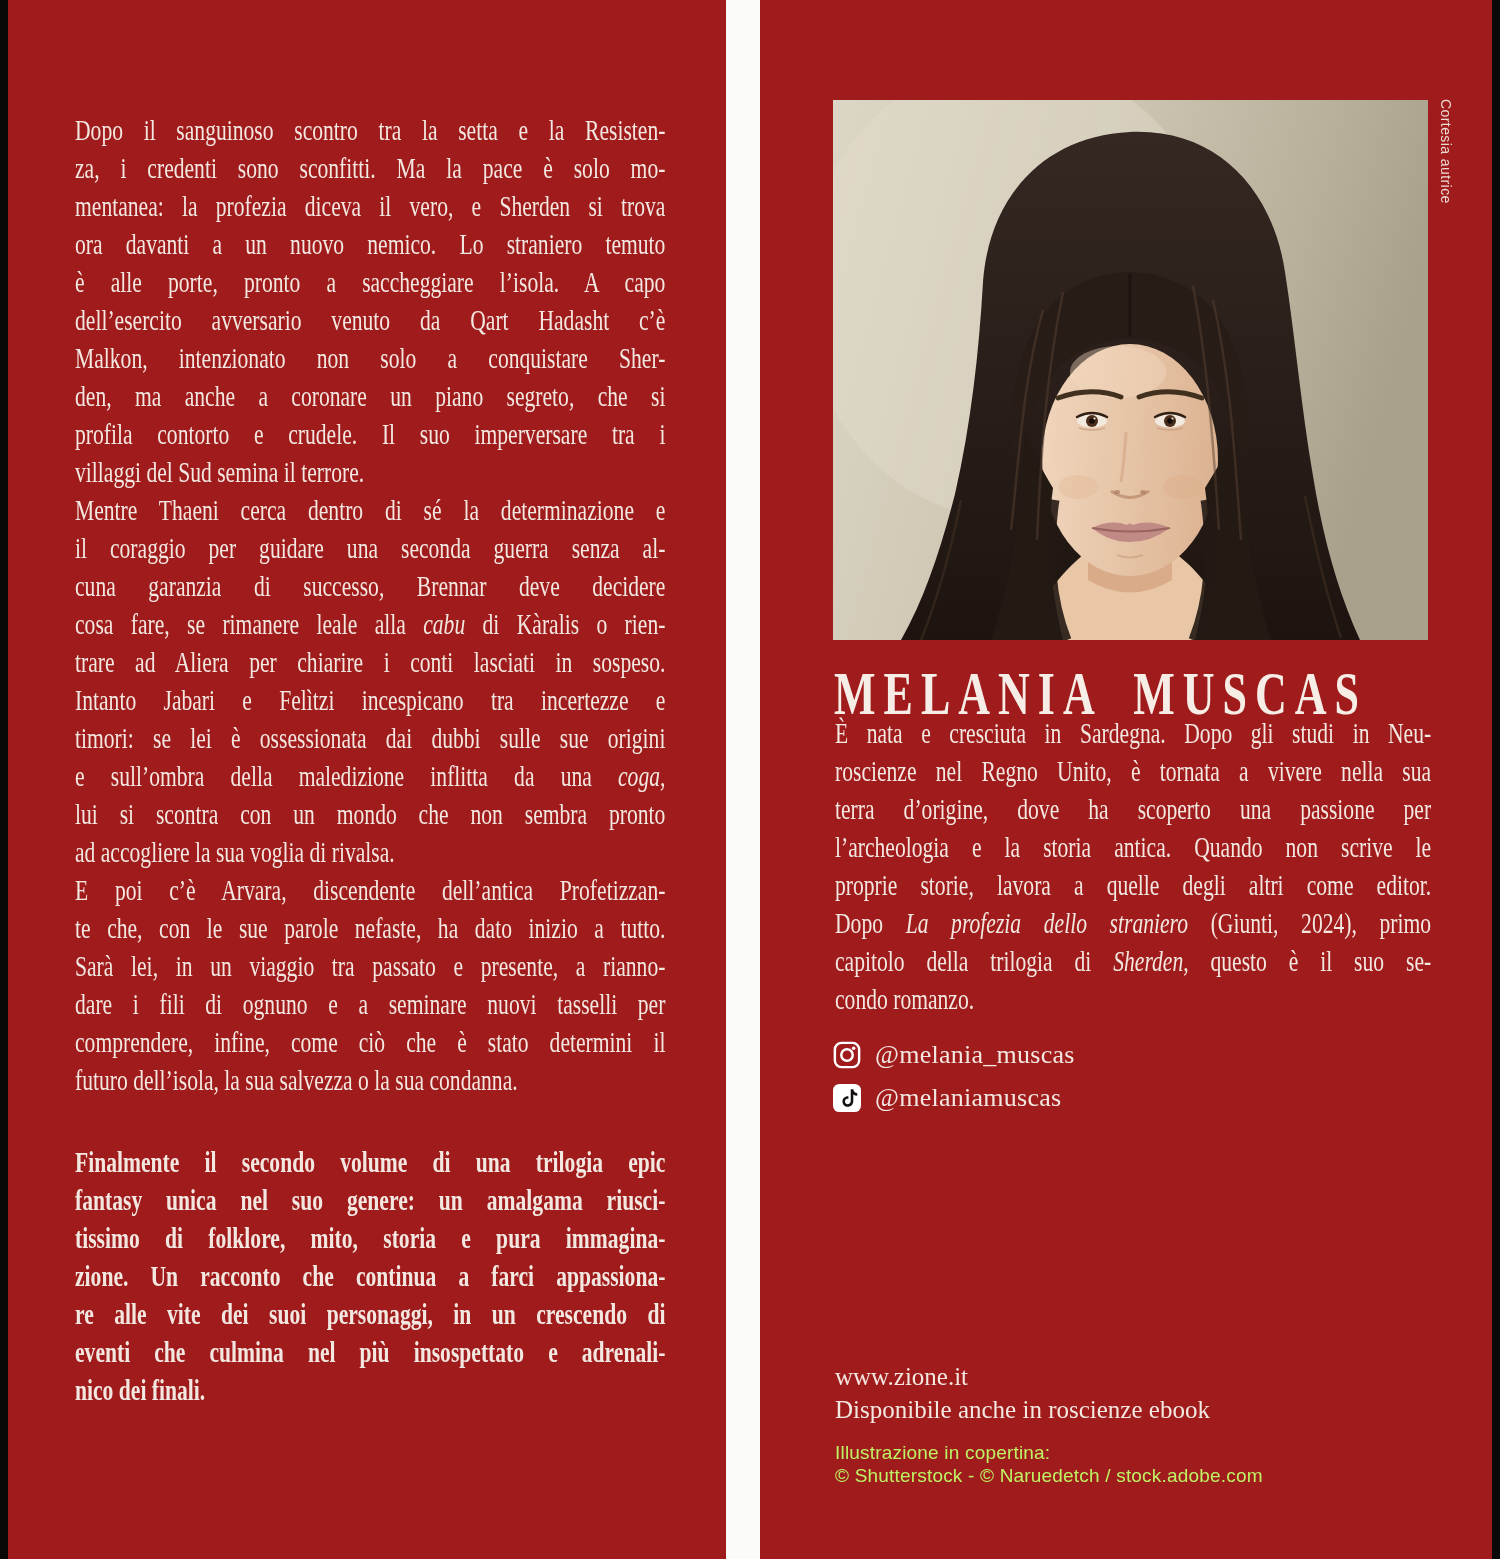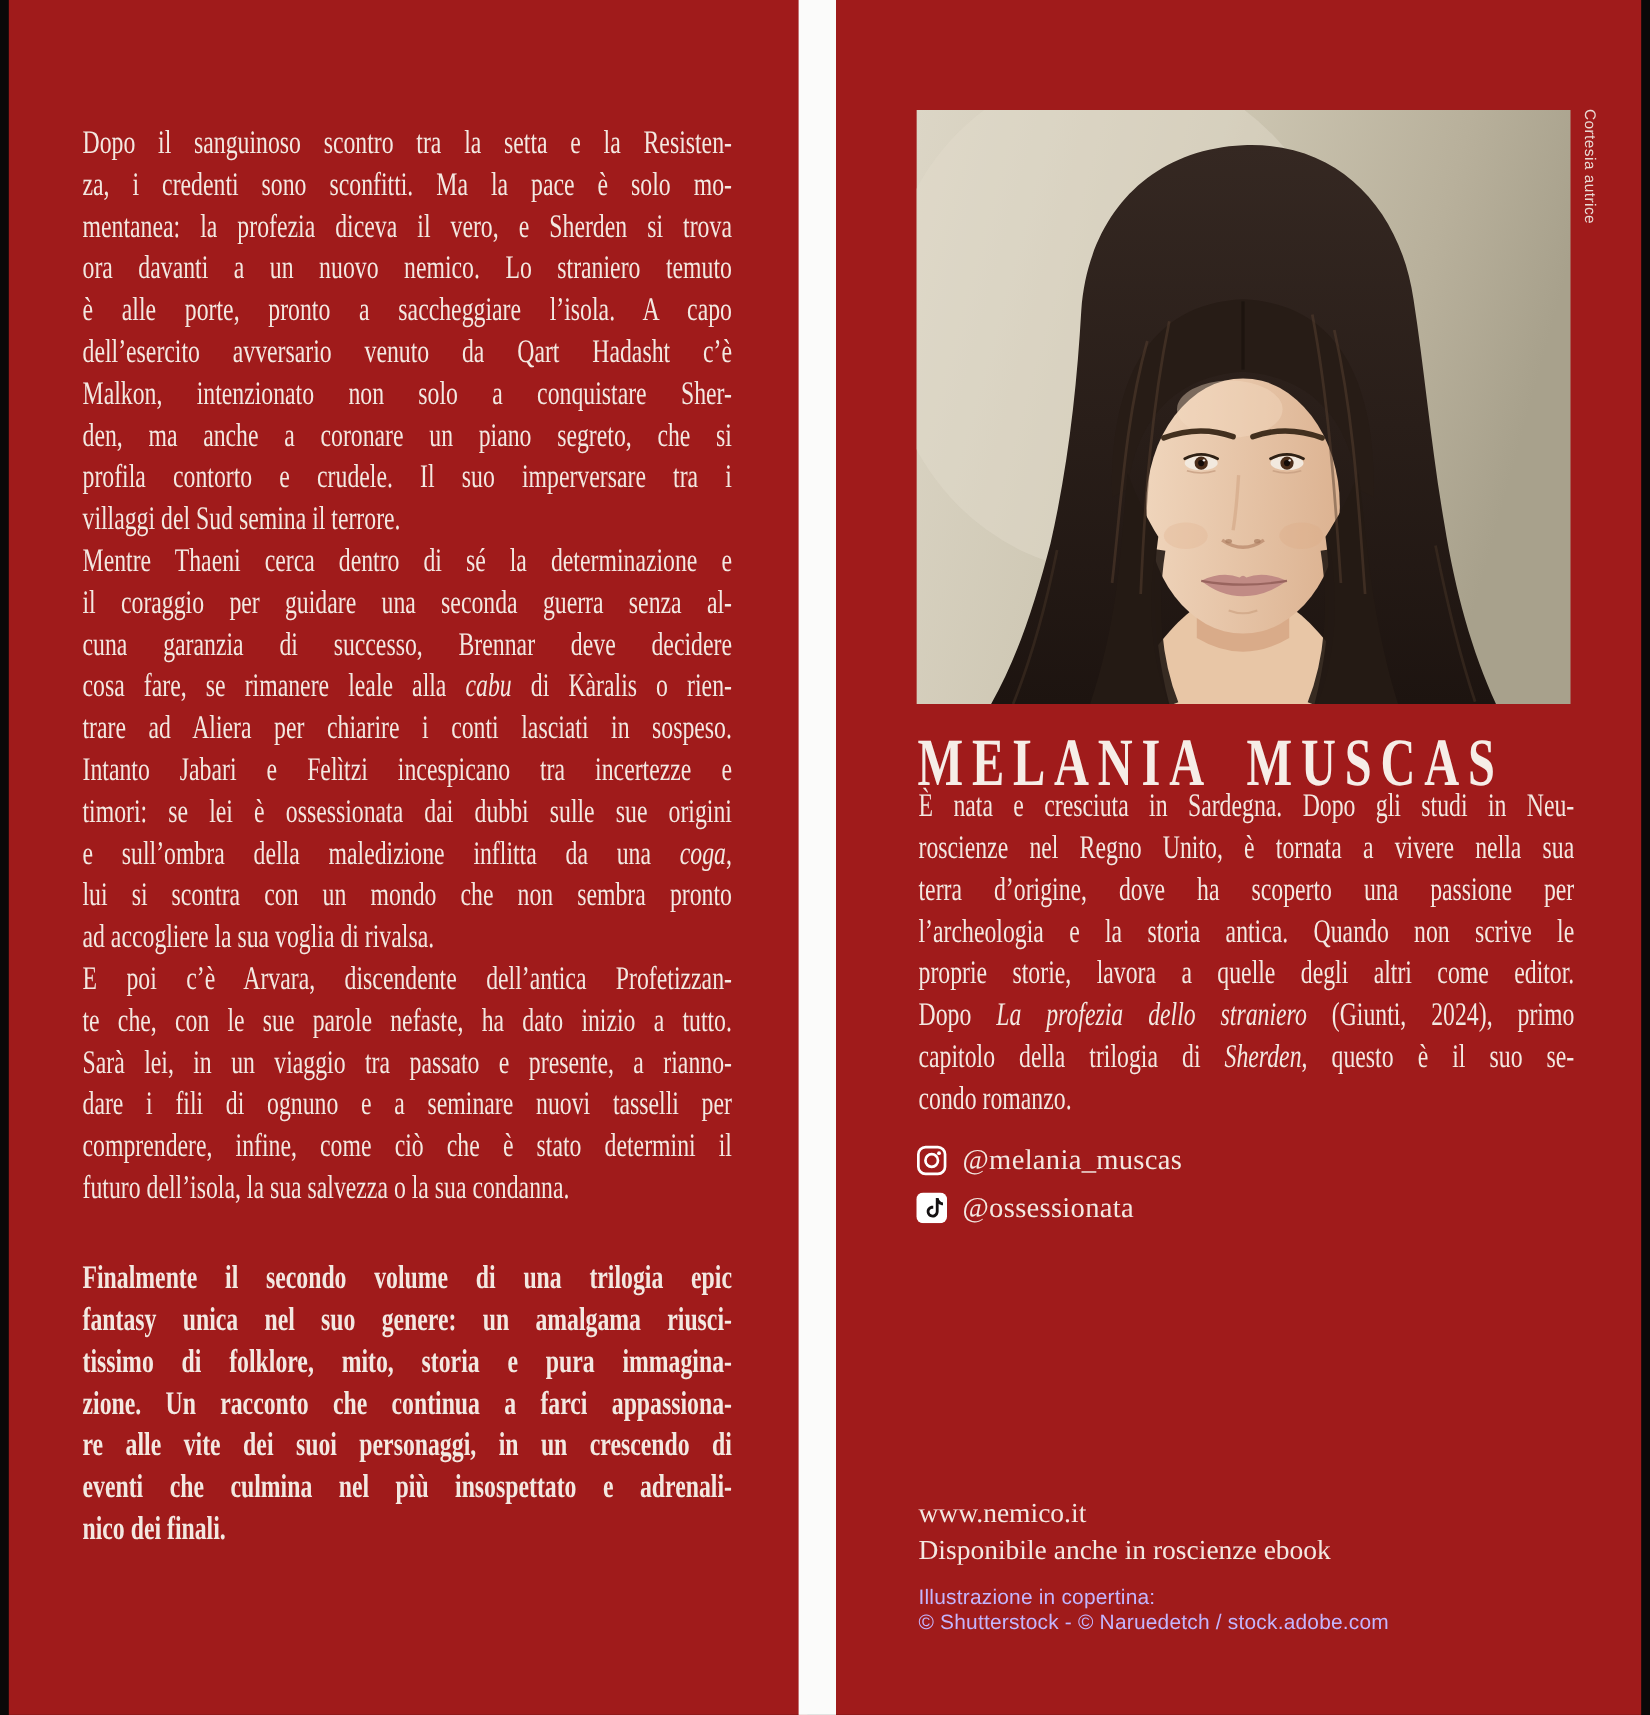--- a/index.html
+++ b/index.html
@@ -35,21 +35,21 @@
   .bio{position:absolute;left:75px;top:714px;width:828px;
        transform:scaleX(0.72);transform-origin:0 0;
        font-size:30px;line-height:38px;color:#f3e8e1;}
   .social{position:absolute;left:73px;top:1040px;display:flex;flex-direction:column;gap:13px;font-family:Liberation Serif, serif;}
   .social-row{display:flex;align-items:center;gap:14px;}
   .social-row .sicon{width:28px;height:28px;flex:0 0 28px;}
   .social-row .handle{font-size:26px;color:#f3e8e1;letter-spacing:.01em;}
   .footer-serif{position:absolute;left:75px;top:1360px;font-size:25px;line-height:33px;color:#f3e8e1;}
   .footer-sans{position:absolute;left:75px;top:1441px;
                font-family:"Liberation Sans","DejaVu Sans",sans-serif;
-               font-size:19px;line-height:23px;color:#c4b5fd;letter-spacing:.01em;}
+               font-size:19px;line-height:23px;color:#bef264;letter-spacing:.01em;}
   i{font-style:italic;}
 </style>
 </head>
 <body>
 
 <div class="jacket">
 
   <div class="edge edge-left"></div>
   <div class="edge edge-right"></div>
 
@@ -206,26 +206,26 @@
           <circle cx="12" cy="12" r="4.9" fill="none" stroke="#ffffff" stroke-width="2.1"></circle>
           <circle cx="17.7" cy="6.3" r="1.5" fill="#ffffff"></circle>
         </svg>
         <span class="handle">@melania_muscas</span>
       </div>
       <div class="social-row">
         <svg class="sicon" viewBox="0 0 24 24">
           <rect x="0" y="0" width="24" height="24" rx="5.4" fill="#ffffff"></rect>
           <path fill="#141011" d="M15.2 4.4h2.2c.3 2 1.45 3.2 3.4 3.45v2.25c-1.3-.05-2.4-.45-3.4-1.2v5.7c0 2.95-1.95 4.95-4.7 4.95-2.6 0-4.6-2-4.6-4.6 0-2.75 2.3-4.8 5.1-4.5v2.35c-.3-.1-.6-.14-.9-.12-1.2.08-2.05 1-2.05 2.3 0 1.35.95 2.35 2.3 2.35 1.4 0 2.65-1 2.65-2.5z"></path>
         </svg>
-        <span class="handle">@ossessionata</span>
+        <span class="handle">@melaniamuscas</span>
       </div>
     </div>
 
     <div class="footer-serif">
-      <div>www.nemico.it</div>
+      <div>www.zione.it</div>
       <div>Disponibile anche in roscienze ebook</div>
     </div>
 
     <div class="footer-sans">
       <div>Illustrazione in copertina:</div>
       <div>© Shutterstock - © Naruedetch / stock.adobe.com</div>
     </div>
 
   </div>
 </div>

